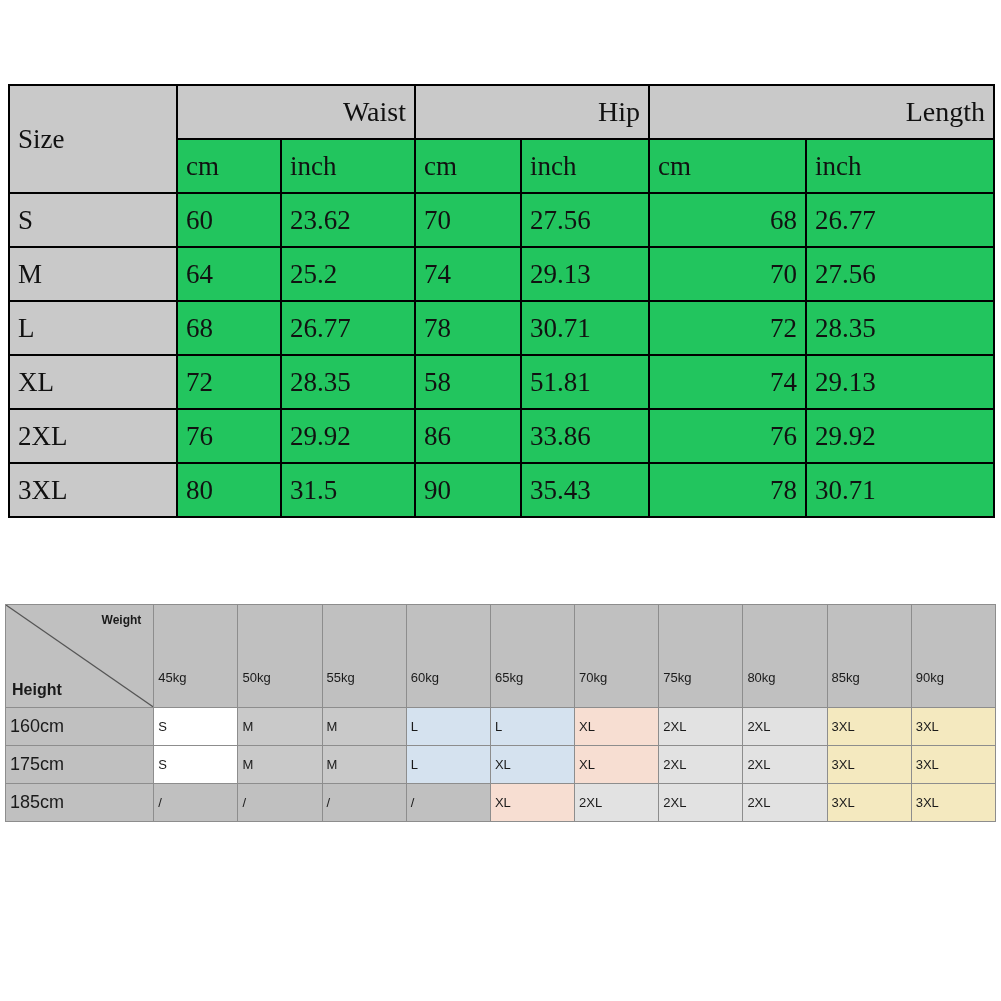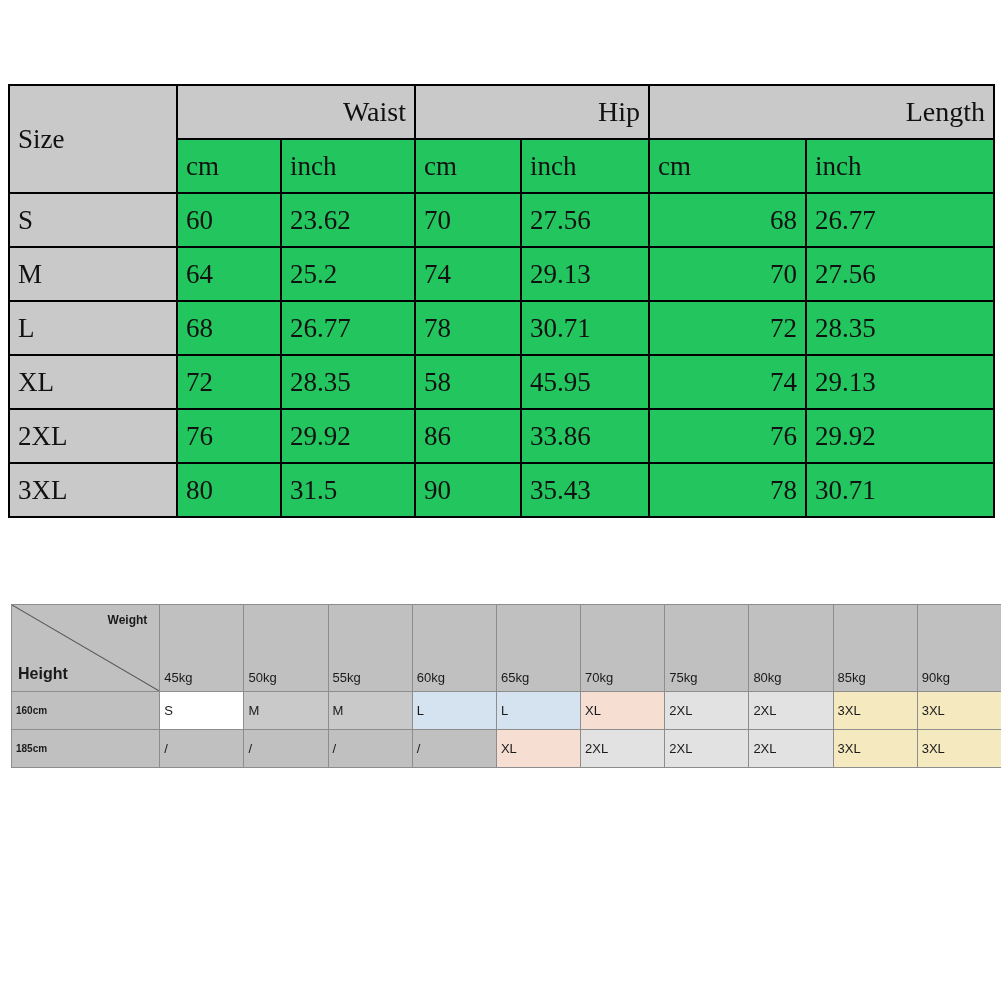--- a/index.html
+++ b/index.html
@@ -53,21 +53,21 @@
   table.size-table td.numright {
     text-align: right;
   }
   table.size-table td.sizecell {
     background: #c9c9c9;
   }
 
   
   #hw-table-wrap {
     position: absolute;
-    left: 11px;
+    left: 5px;
     top: 604px;
     width: 976px;
   }
   table.hw-table {
     border-collapse: collapse;
     table-layout: fixed;
     width: 991px;
   }
   table.hw-table td, table.hw-table th {
     border: 1px solid #8d8d8d;
@@ -109,27 +109,27 @@
     bottom: 8px;
     font-family: "Liberation Sans", sans-serif;
     font-size: 16px;
     font-weight: bold;
     color: #1a1a1a;
   }
   table.hw-table th.col-hdr {
     background: #c0c0c0;
     height: 78px;
     vertical-align: bottom;
-    padding-bottom: 6px;
+    padding-bottom: 22px;
     font-size: 13px;
   }
   table.hw-table td.row-hdr {
     background: #c0c0c0;
-    font-weight: bold;
-    font-size: 10px;
+    font-weight: normal;
+    font-size: 18px;
   }
   
   .c-white { background: #ffffff; }
   .c-grey  { background: #c9c9c9; }
   .c-blue  { background: #d5e2ef; }
   .c-pink  { background: #f7ded2; }
   .c-lgrey { background: #e2e2e2; }
   .c-yellow{ background: #f4e9bf; }
   .c-none  { background: #c0c0c0; }
 </style>
@@ -189,21 +189,21 @@
         <td>78</td>
         <td>30.71</td>
         <td class="numright">72</td>
         <td>28.35</td>
       </tr>
       <tr>
         <td class="sizecell">XL</td>
         <td>72</td>
         <td>28.35</td>
         <td>58</td>
-        <td>45.95</td>
+        <td>51.81</td>
         <td class="numright">74</td>
         <td>29.13</td>
       </tr>
       <tr>
         <td class="sizecell">2XL</td>
         <td>76</td>
         <td>29.92</td>
         <td>86</td>
         <td>33.86</td>
         <td class="numright">76</td>
@@ -266,20 +266,33 @@
         <td class="c-grey">M</td>
         <td class="c-blue">L</td>
         <td class="c-blue">L</td>
         <td class="c-pink">XL</td>
         <td class="c-lgrey">2XL</td>
         <td class="c-lgrey">2XL</td>
         <td class="c-yellow">3XL</td>
         <td class="c-yellow">3XL</td>
       </tr>
       <tr>
+        <td class="row-hdr">175cm</td>
+        <td class="c-white">S</td>
+        <td class="c-grey">M</td>
+        <td class="c-grey">M</td>
+        <td class="c-blue">L</td>
+        <td class="c-blue">XL</td>
+        <td class="c-pink">XL</td>
+        <td class="c-lgrey">2XL</td>
+        <td class="c-lgrey">2XL</td>
+        <td class="c-yellow">3XL</td>
+        <td class="c-yellow">3XL</td>
+      </tr>
+      <tr>
         <td class="row-hdr">185cm</td>
         <td class="c-none">/</td>
         <td class="c-none">/</td>
         <td class="c-none">/</td>
         <td class="c-none">/</td>
         <td class="c-pink">XL</td>
         <td class="c-lgrey">2XL</td>
         <td class="c-lgrey">2XL</td>
         <td class="c-lgrey">2XL</td>
         <td class="c-yellow">3XL</td>

